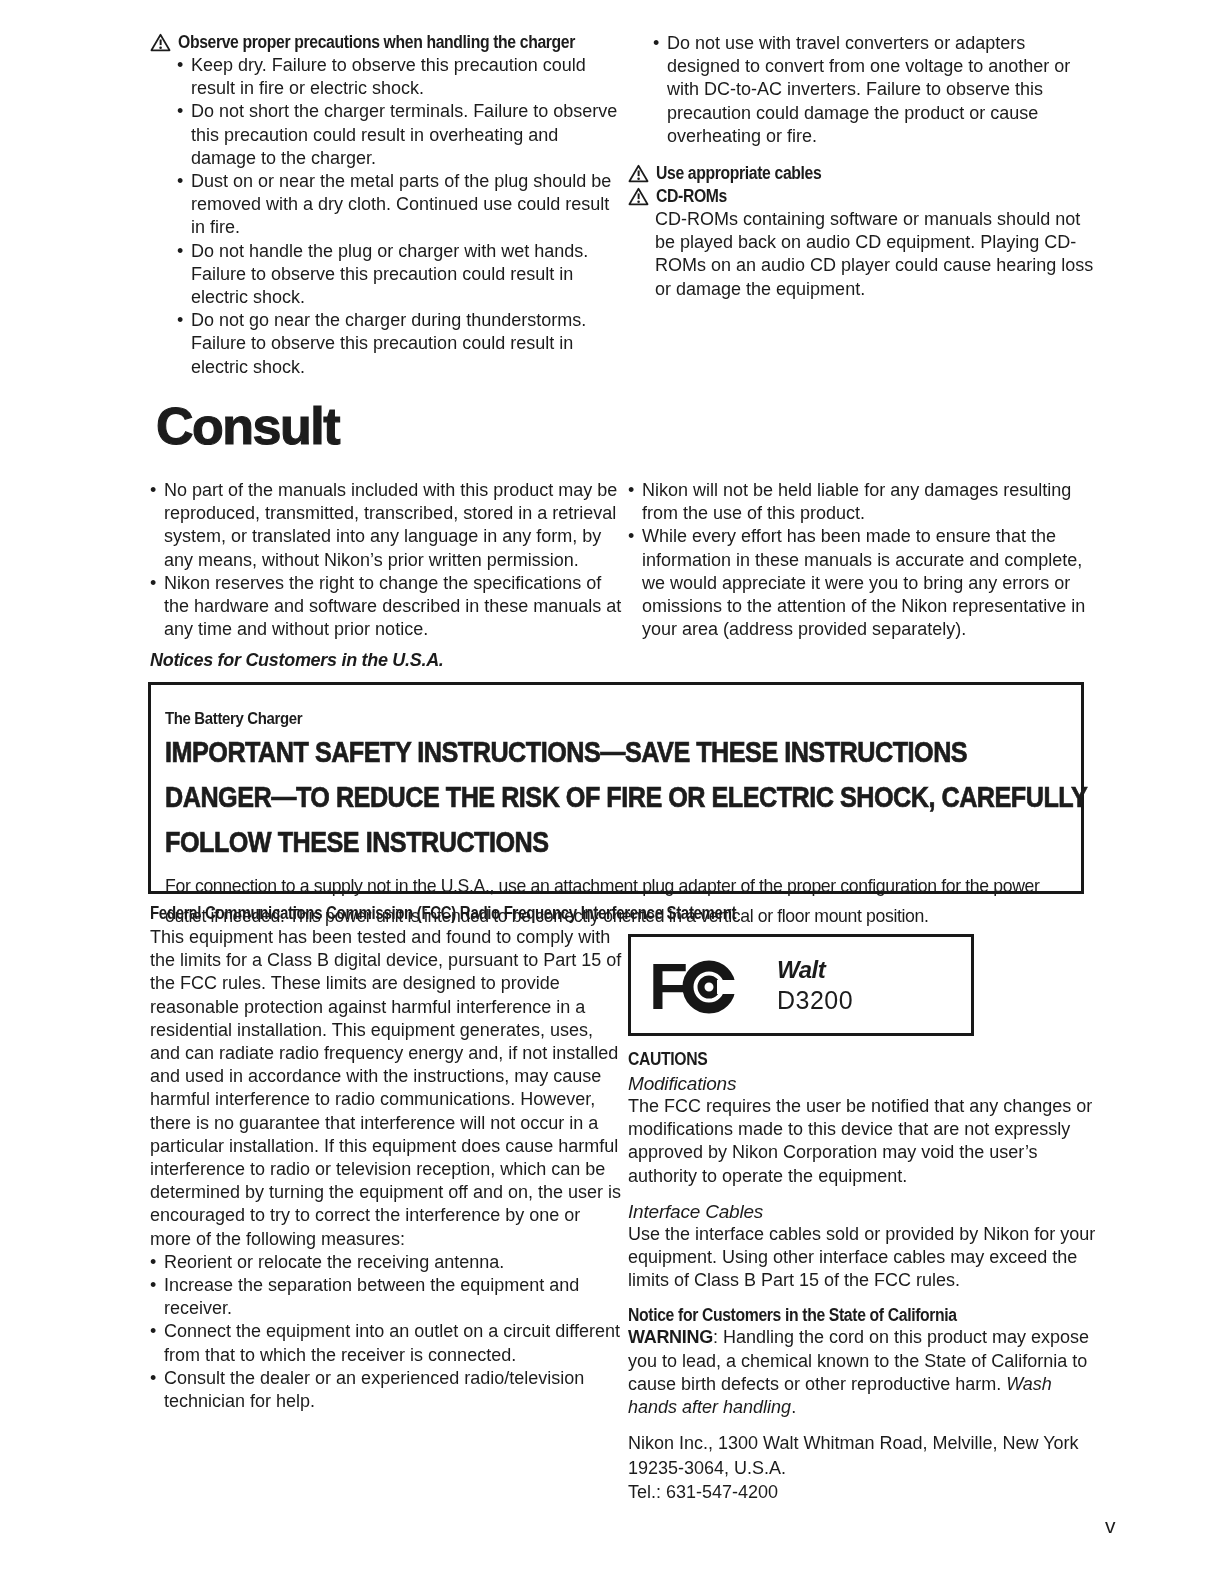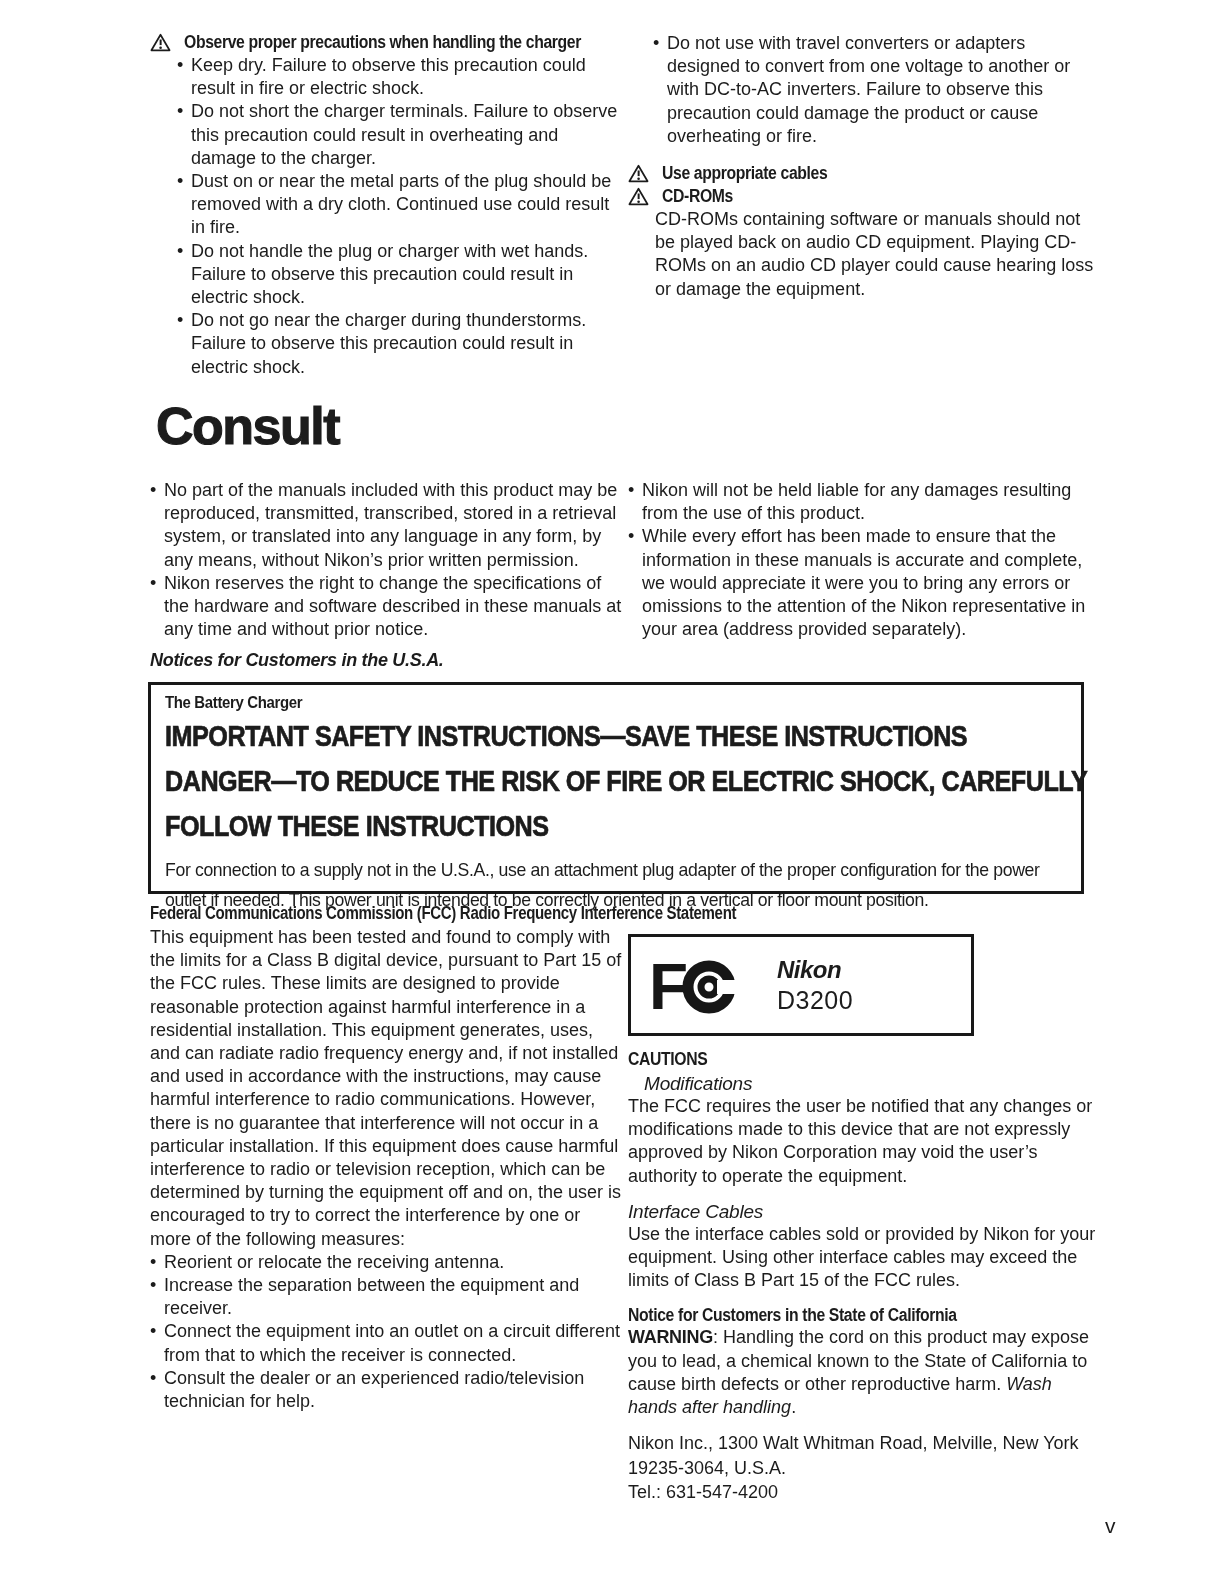--- a/index.html
+++ b/index.html
@@ -16,40 +16,40 @@
   .body-txt { font-size:18px; line-height:23.2px; }
   .cond-head {
     font-weight:bold; font-size:17.5px; letter-spacing:-0.4px;
     transform:scaleX(0.9); transform-origin:left center; white-space:nowrap;
   }
   .bullet { position:relative; padding-left:14px; }
   .bullet::before { content:"\2022"; position:absolute; left:0; top:0; }
 
   
   .warn-sec { margin-bottom:2px; }
-  .warn-head { display:flex; align-items:flex-start; gap:13px; margin-bottom:1px; }
+  .warn-head { display:flex; align-items:flex-start; gap:7px; margin-bottom:1px; }
   .warn-head svg { flex:0 0 auto; margin-top:1px; }
   .warn-body { margin-left:27px; }
   .warn-bullets { margin-left:27px; }
 
   
   .notices-title {
     font-size:52px; font-weight:bold; letter-spacing:-1.5px;
     -webkit-text-stroke:1.1px #1c1c1c;
   }
 
   
   .col { width:472px; }
 
   
   .usa-head {
     font-size:18px; font-weight:bold; font-style:italic; letter-spacing:-0.3px;
   }
   .usa-box {
-    border:3px solid #181818; padding:8px 14px 14px 14px; background:#fff;
+    border:3px solid #181818; padding:24px 14px 14px 14px; background:#fff;
   }
   .usa-box-sub {
     font-weight:bold; font-size:17px; letter-spacing:-0.4px;
     transform:scaleX(0.88); transform-origin:left center; white-space:nowrap;
   }
   .usa-box-h {
     font-weight:bold; font-size:30px; line-height:45px; letter-spacing:-0.6px;
     -webkit-text-stroke:0.7px #1c1c1c;
     transform:scaleX(0.84); transform-origin:left center; white-space:nowrap;
   }
@@ -160,27 +160,27 @@
 <div class="abs" style="left:628px; top:934px; width:470px;">
 
   <div class="logo-box">
     <svg width="100" height="66" viewBox="0 0 100 66">
       <text x="0" y="57" font-size="64" font-weight="bold" fill="#161616" font-family="Liberation Sans, sans-serif">F</text>
       <circle cx="60" cy="35" r="21" fill="none" stroke="#161616" stroke-width="11"></circle>
       <circle cx="60" cy="35" r="8" fill="none" stroke="#161616" stroke-width="7"></circle>
       <rect x="68" y="28" width="32" height="14" fill="#ffffff"></rect>
     </svg>
     <div class="logo-text">
-      <div class="logo-brand">Nikon</div>
+      <div class="logo-brand">Walt</div>
       <div class="logo-model">D3200</div>
     </div>
   </div>
 
   <div class="cond-head" style="margin-top:13px;">CAUTIONS</div>
-  <div class="ital-sub" style="margin-top:3px;margin-left:16px;">Modifications</div>
+  <div class="ital-sub" style="margin-top:3px;">Modifications</div>
   <div class="body-txt">The FCC requires the user be notified that any changes or modifications made to this device that are not expressly approved by Nikon Corporation may void the user’s authority to operate the equipment.</div>
 
   <div class="ital-sub" style="margin-top:13px;">Interface Cables</div>
   <div class="body-txt">Use the interface cables sold or provided by Nikon for your equipment.  Using other interface cables may exceed the limits of Class B Part 15 of the FCC rules.</div>
 
   <div class="cond-head" style="margin-top:13px;">Notice for Customers in the State of California</div>
   <div class="body-txt">
     <span style="font-weight:bold; letter-spacing:-0.3px;">WARNING</span><span>: Handling the cord on this product may expose you to lead, a chemical known to the State of California to cause birth defects or other reproductive harm.  </span><span style="font-style:italic;">Wash hands after handling</span><span>.</span>
   </div>
 

